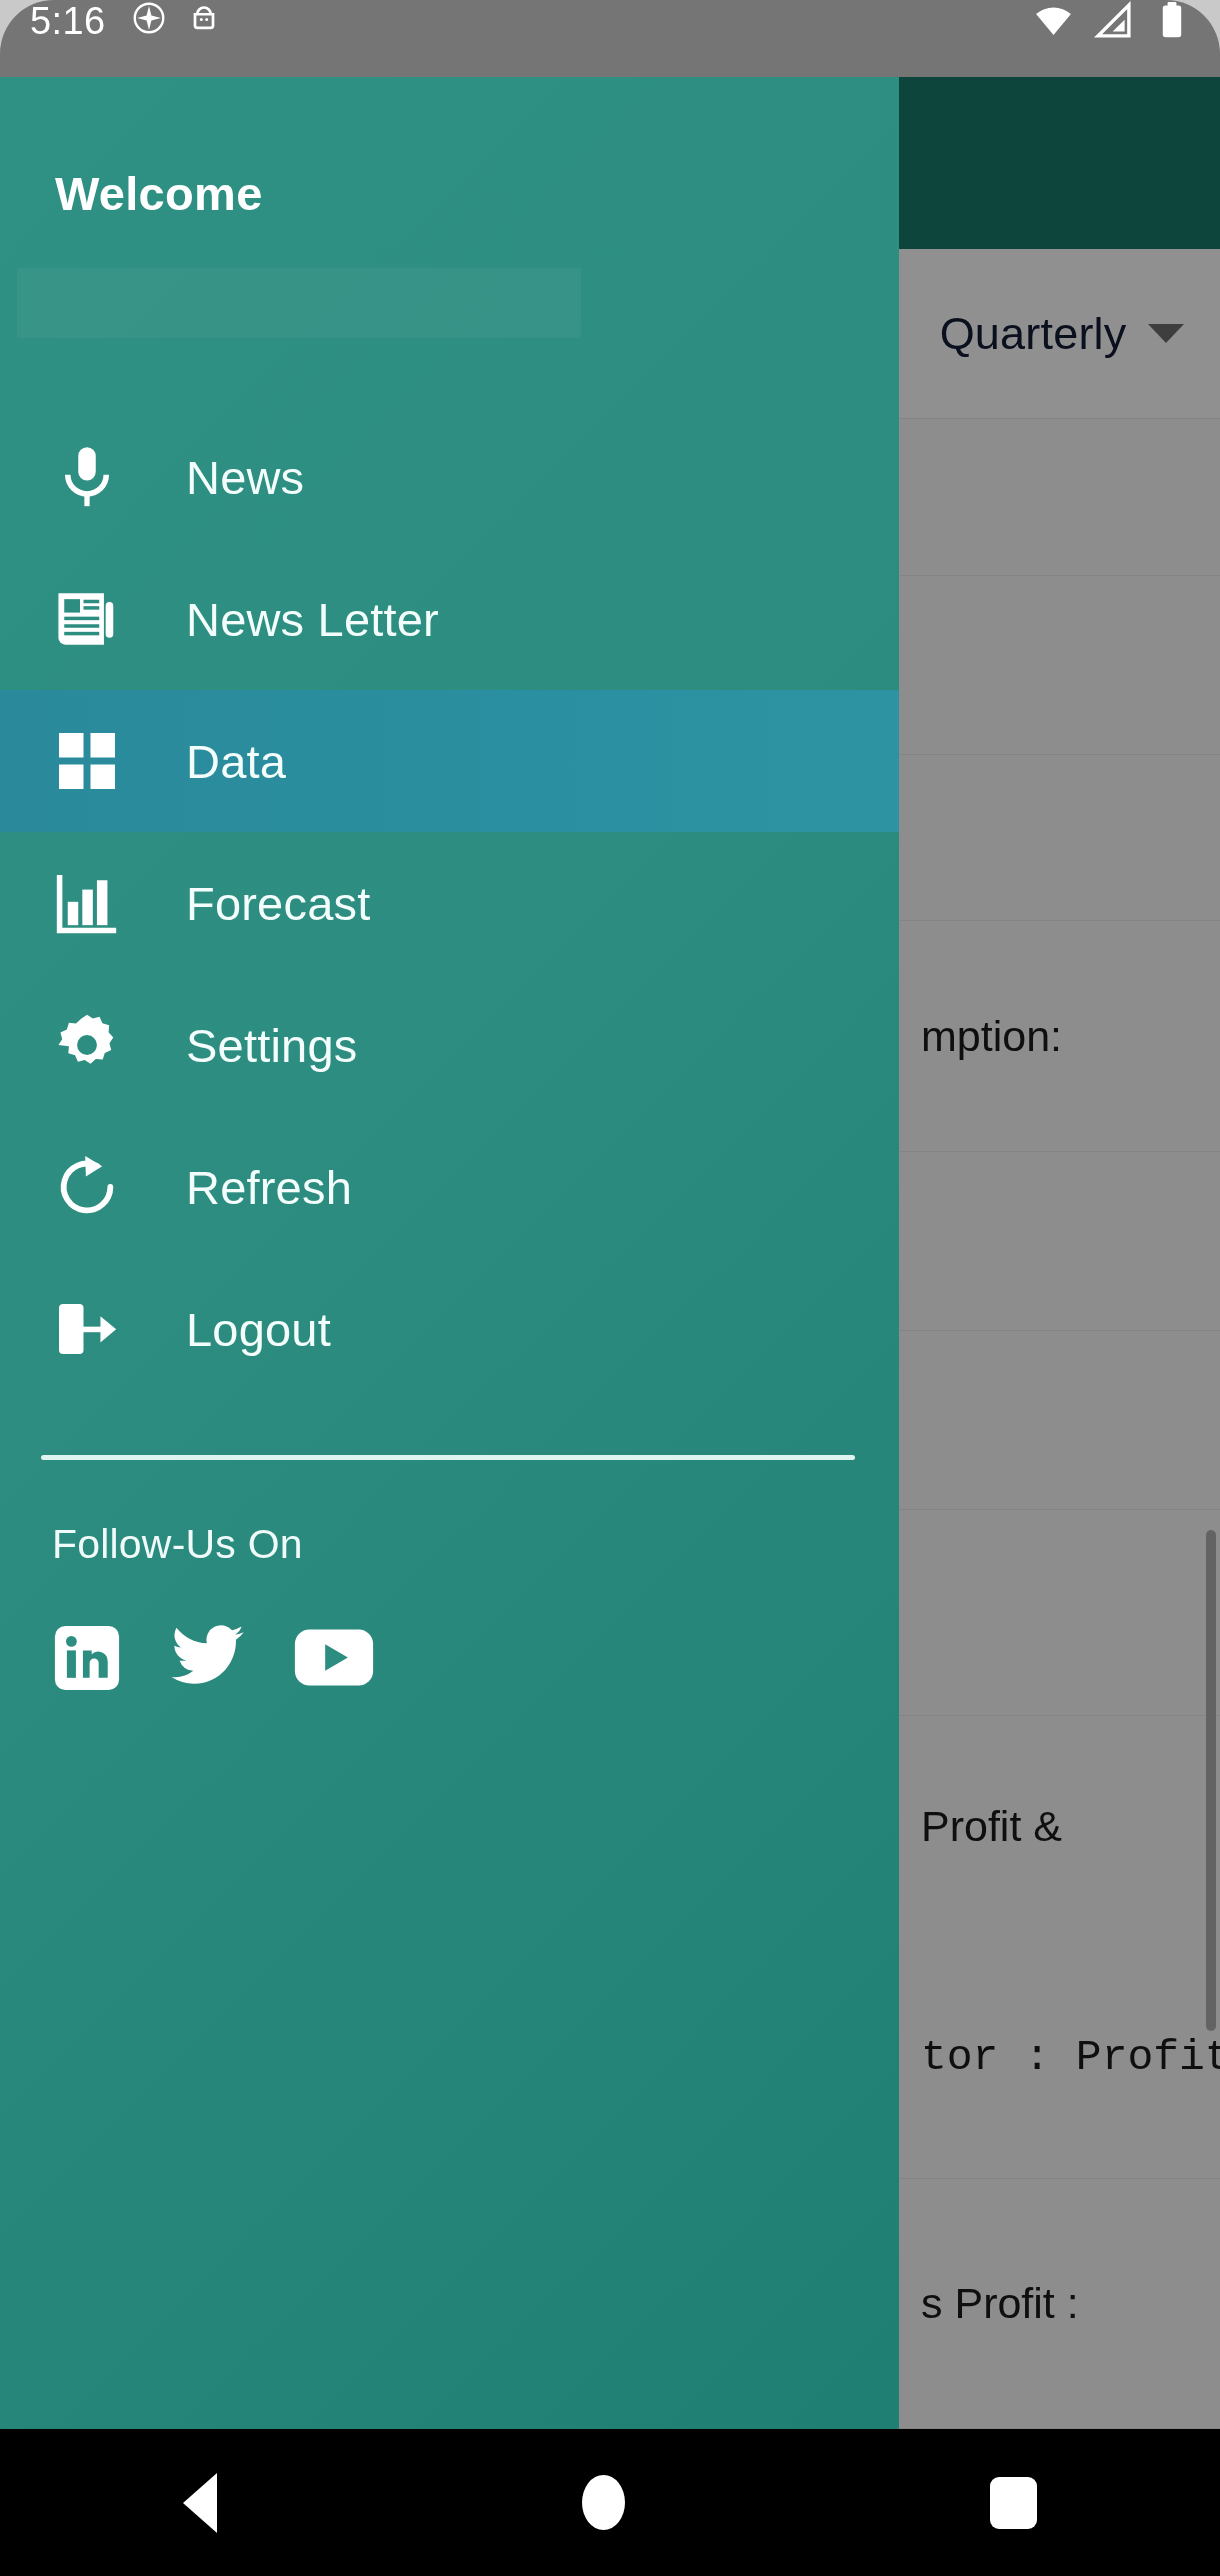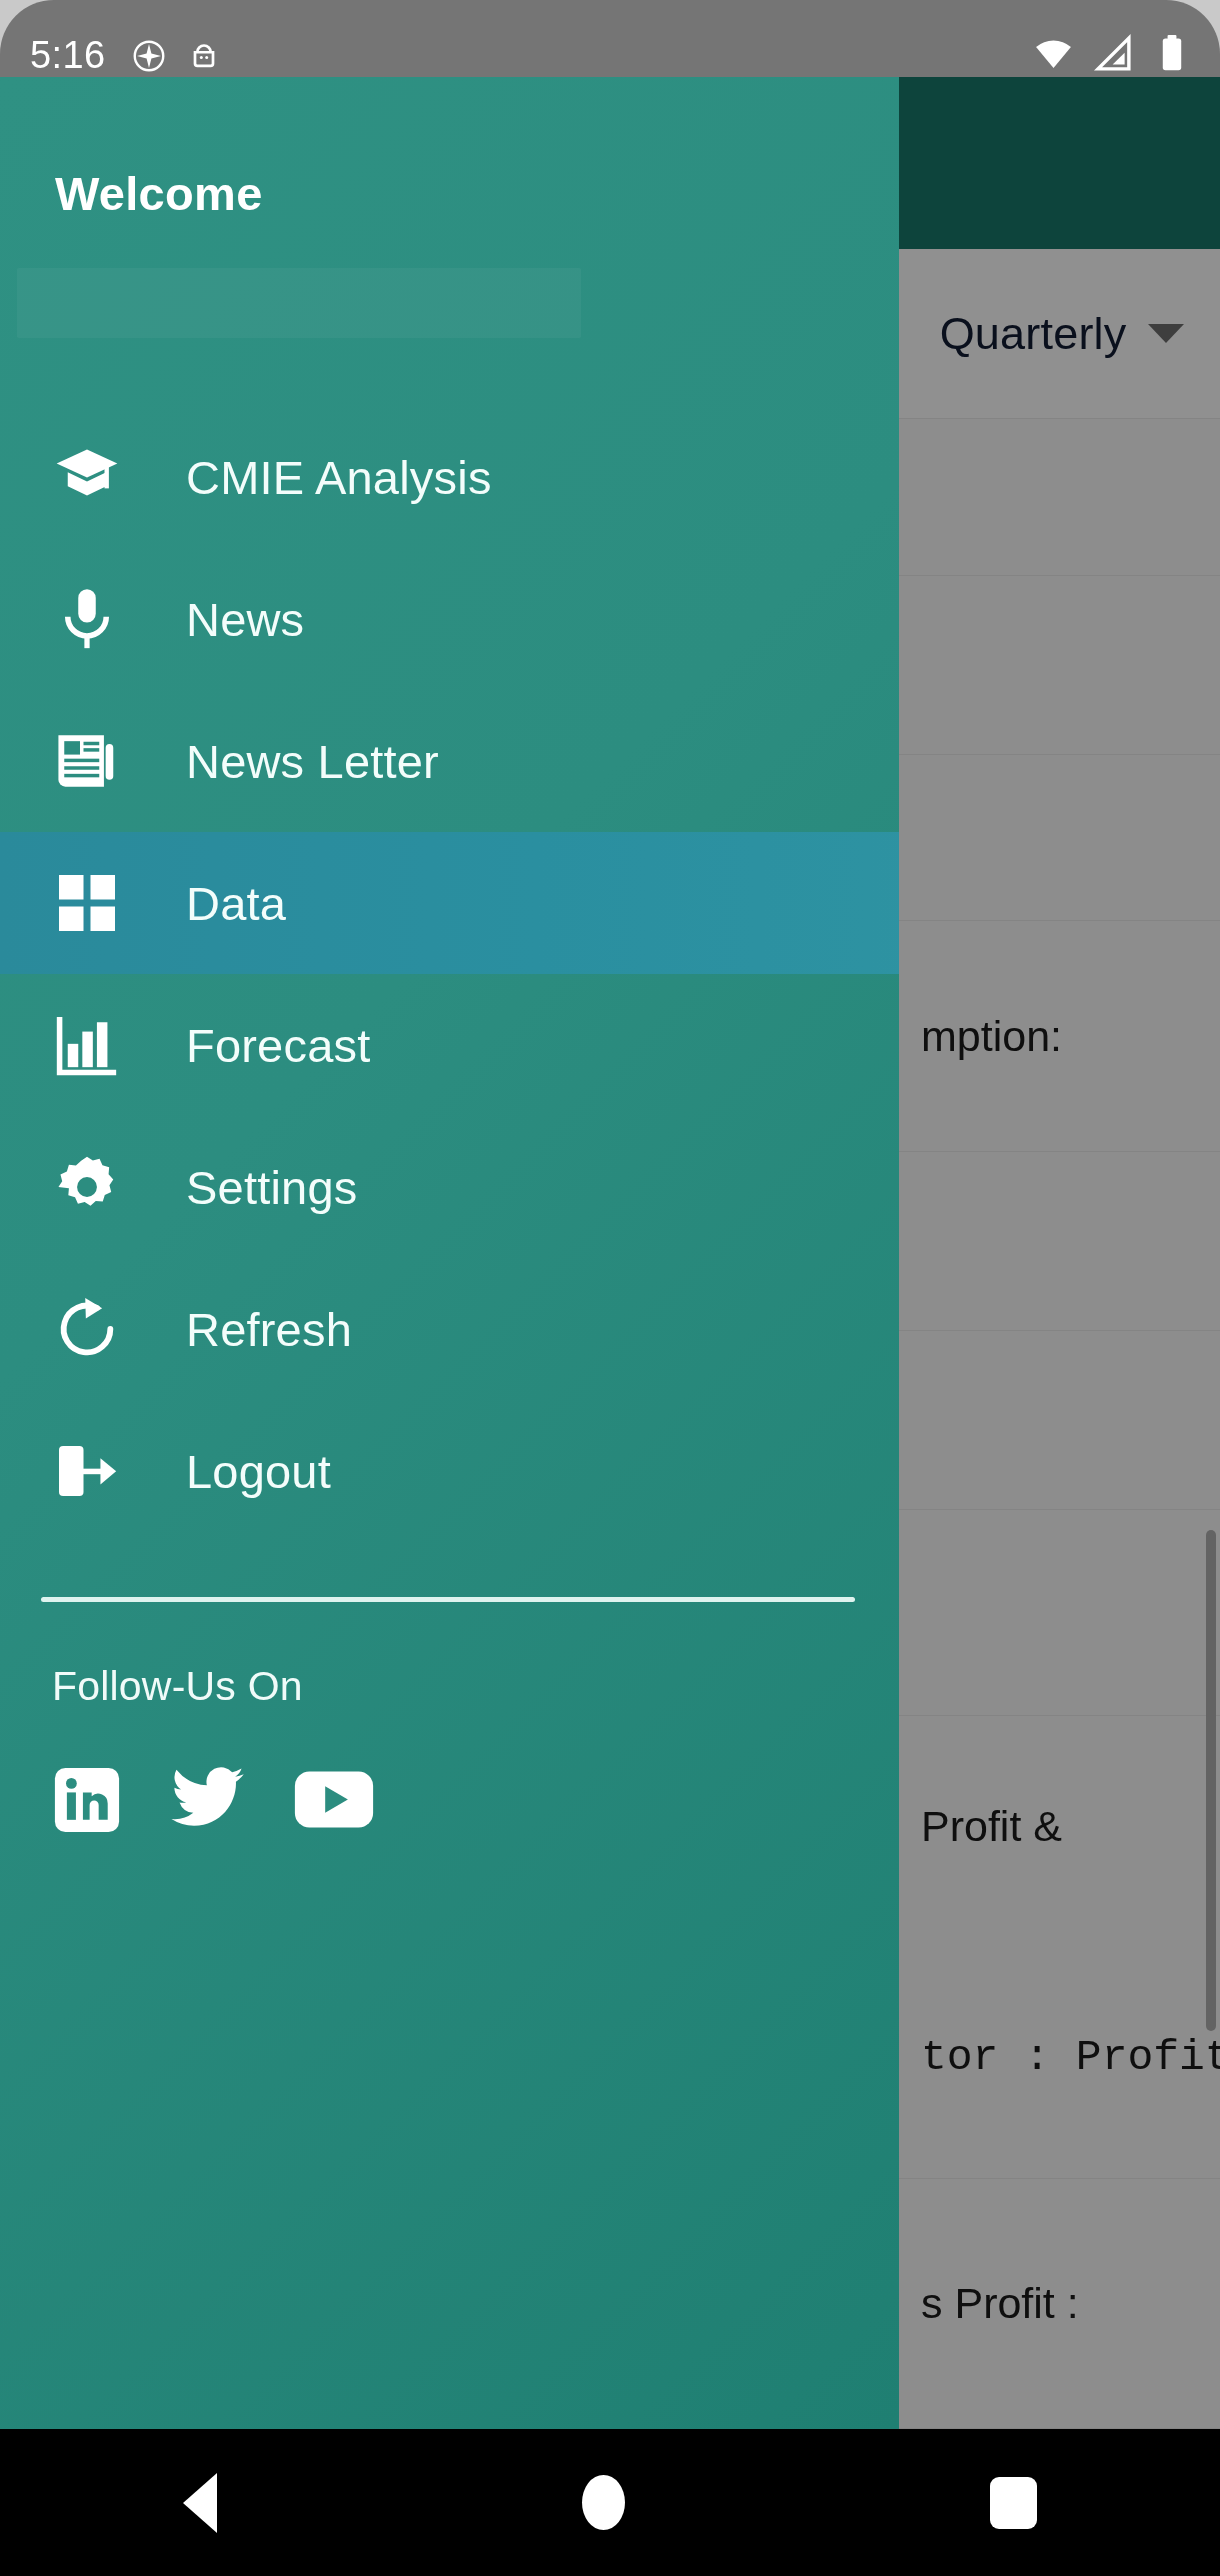--- a/index.html
+++ b/index.html
@@ -66,21 +66,21 @@
     width:1220px; height:2352px;
     background:rgba(0,0,0,0.30);
     pointer-events:none;
   }
 
   
   #statusbar {
     position:absolute; left:0; top:0;
     width:1220px; height:77px;
     background:#757575;
-    display:flex; align-items:flex-end;
+    display:flex; align-items:flex-start;
     padding:0 30px;
     z-index:40;
     border-top-left-radius:54px;
     border-top-right-radius:54px;
   }
   #status-time {
     font-size:38px; color:#fff; font-weight:400;
     letter-spacing:0.4px;
   }
   #status-left-icons { display:flex; align-items:center; gap:19.7px; margin-left:25px; }
@@ -216,30 +216,20 @@
   <div id="scrim"></div>
 
   <div id="drawer">
 
     <div id="drawer-header">
       <div id="drawer-title">Welcome</div>
       <div id="drawer-subfield" placeholder=""></div>
     </div>
 
     <div id="menu">
-        <div class="menu-item">
-          <span class="menu-icon">
-            <svg width="70" height="70" viewBox="0 0 24 24">
-              <path d="M12 2.6 L22.4 7.4 L12 12.2 L1.6 7.4 Z" fill="#fff"></path>
-              <path d="M5.4 10.4 L12 13.5 L18.6 10.4 L18.6 15.2 L12 18.3 L5.4 15.2 Z" fill="#fff"></path>
-              <rect x="18.0" y="8.5" width="1.5" height="7.4" fill="#fff"></rect>
-            </svg>
-          </span>
-          <span class="menu-label">CMIE Analysis</span>
-        </div>
         <div class="menu-item">
           <span class="menu-icon">
             <svg width="70" height="70" viewBox="0 0 24 24">
               <rect x="9" y="1.8" width="6" height="11.4" rx="3" fill="#fff"></rect>
               <path d="M5.4 11.2 a6.6 6.6 0 0 0 13.2 0" fill="none" stroke="#fff" stroke-width="1.9"></path>
               <rect x="11.1" y="17.4" width="1.8" height="4.6" fill="#fff"></rect>
             </svg>
           </span>
           <span class="menu-label">News</span>
         </div>

